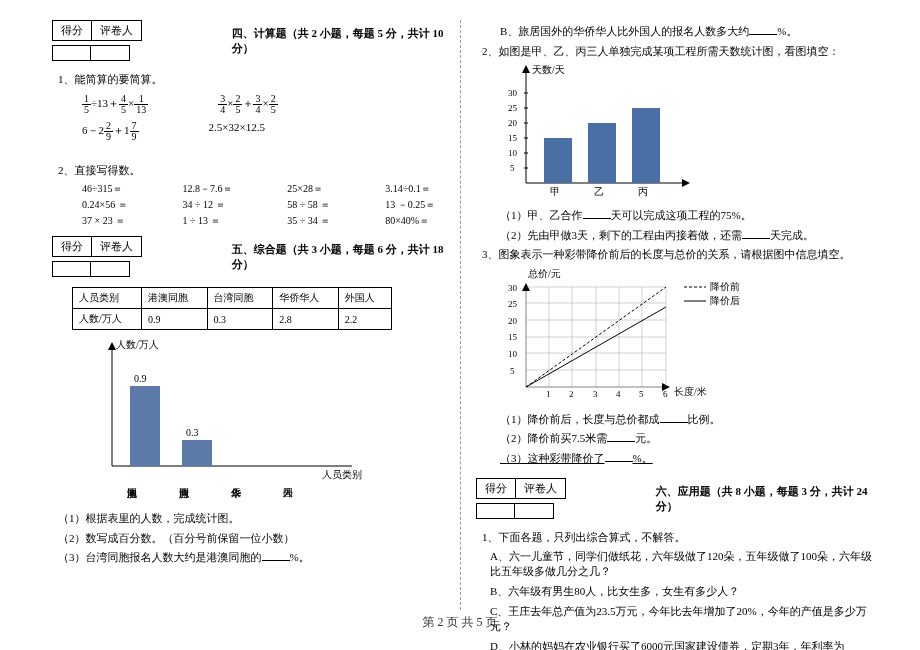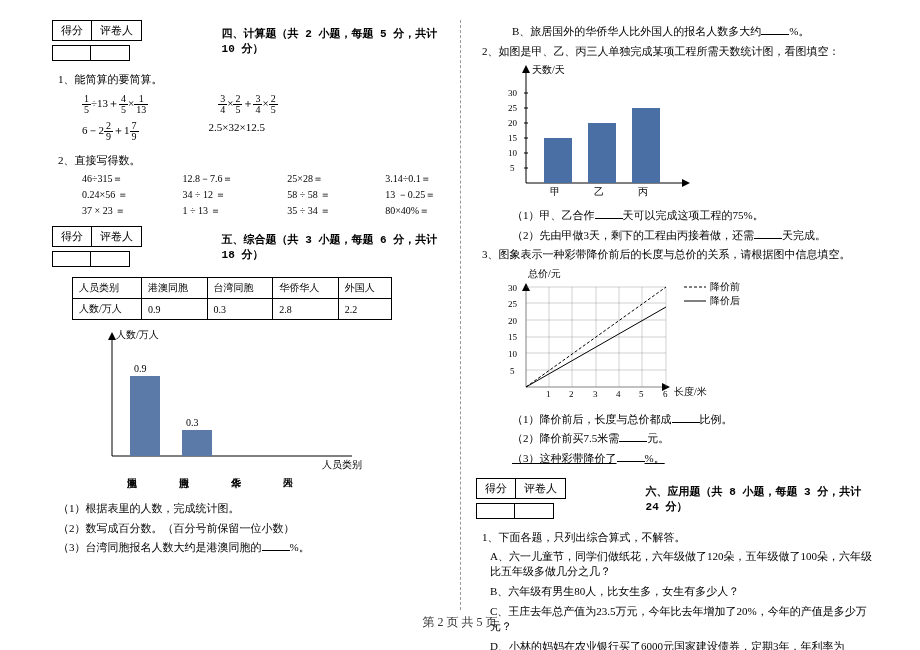--- a/index.html
+++ b/index.html
@@ -33,21 +33,21 @@
   }
   .score-box > div {
     border-right: 1px solid #000;
     padding: 2px 8px;
     min-width: 38px;
     text-align: center;
   }
   .score-box > div:last-child { border-right: none; }
   .score-box .tall { height: 14px; }
   .section-header { display: flex; align-items: flex-start; gap: 18px; margin-bottom: 6px; }
-  .section-title { font-weight: bold; padding-top: 6px; font-family: Liberation Mono, monospace; }
+  .section-title { font-weight: bold; padding-top: 6px; }
   .q { margin: 3px 0 3px 6px; line-height: 1.5; }
   .expr-row { display: flex; gap: 70px; margin: 6px 0 6px 30px; }
   .frac {
     display: inline-block;
     text-align: center;
     vertical-align: middle;
     line-height: 1;
     font-size: 10px;
   }
   .frac .num { display: block; border-bottom: 1px solid #000; padding: 0 2px; }
@@ -78,21 +78,21 @@
     min-width: 28px;
     height: 11px;
     vertical-align: baseline;
   }
   .footer {
     text-align: center;
     font-size: 12px;
     color: #333;
     padding-top: 4px;
   }
-  .indent { margin-left: 36px; }
+  .indent { margin-left: 24px; }
   .sub { margin-left: 14px; margin-top: 3px; margin-bottom: 5px; }
 </style>
 </head>
 <body>
 
 <div class="page">
   <div class="col">
 
     <div class="section-header">
       <div>
@@ -112,21 +112,21 @@
 
     <div class="expr-row">
       <span>
         <span class="frac"><span class="num">1</span><span class="den">5</span></span><span>÷13＋</span><span class="frac"><span class="num">4</span><span class="den">5</span></span><span>×</span><span class="frac"><span class="num">1</span><span class="den">13</span></span>
       </span>
       <span>
         <span class="frac"><span class="num">3</span><span class="den">4</span></span><span>×</span><span class="frac"><span class="num">2</span><span class="den">5</span></span><span>＋</span><span class="frac"><span class="num">3</span><span class="den">4</span></span><span>×</span><span class="frac"><span class="num">2</span><span class="den">5</span></span>
       </span>
     </div>
 
-    <div class="expr-row" style="margin-bottom:10px;">
+    <div class="expr-row" style="margin-bottom:20px;">
       <span>
         <span>6－2</span><span class="frac"><span class="num">2</span><span class="den">9</span></span><span>＋1</span><span class="frac"><span class="num">7</span><span class="den">9</span></span>
       </span>
       <span>2.5×32×12.5</span>
     </div>
 
     <div class="q">2、直接写得数。</div>
     <div class="calc-grid">
       <span>46÷315＝</span>
       <span>12.8－7.6＝</span>

